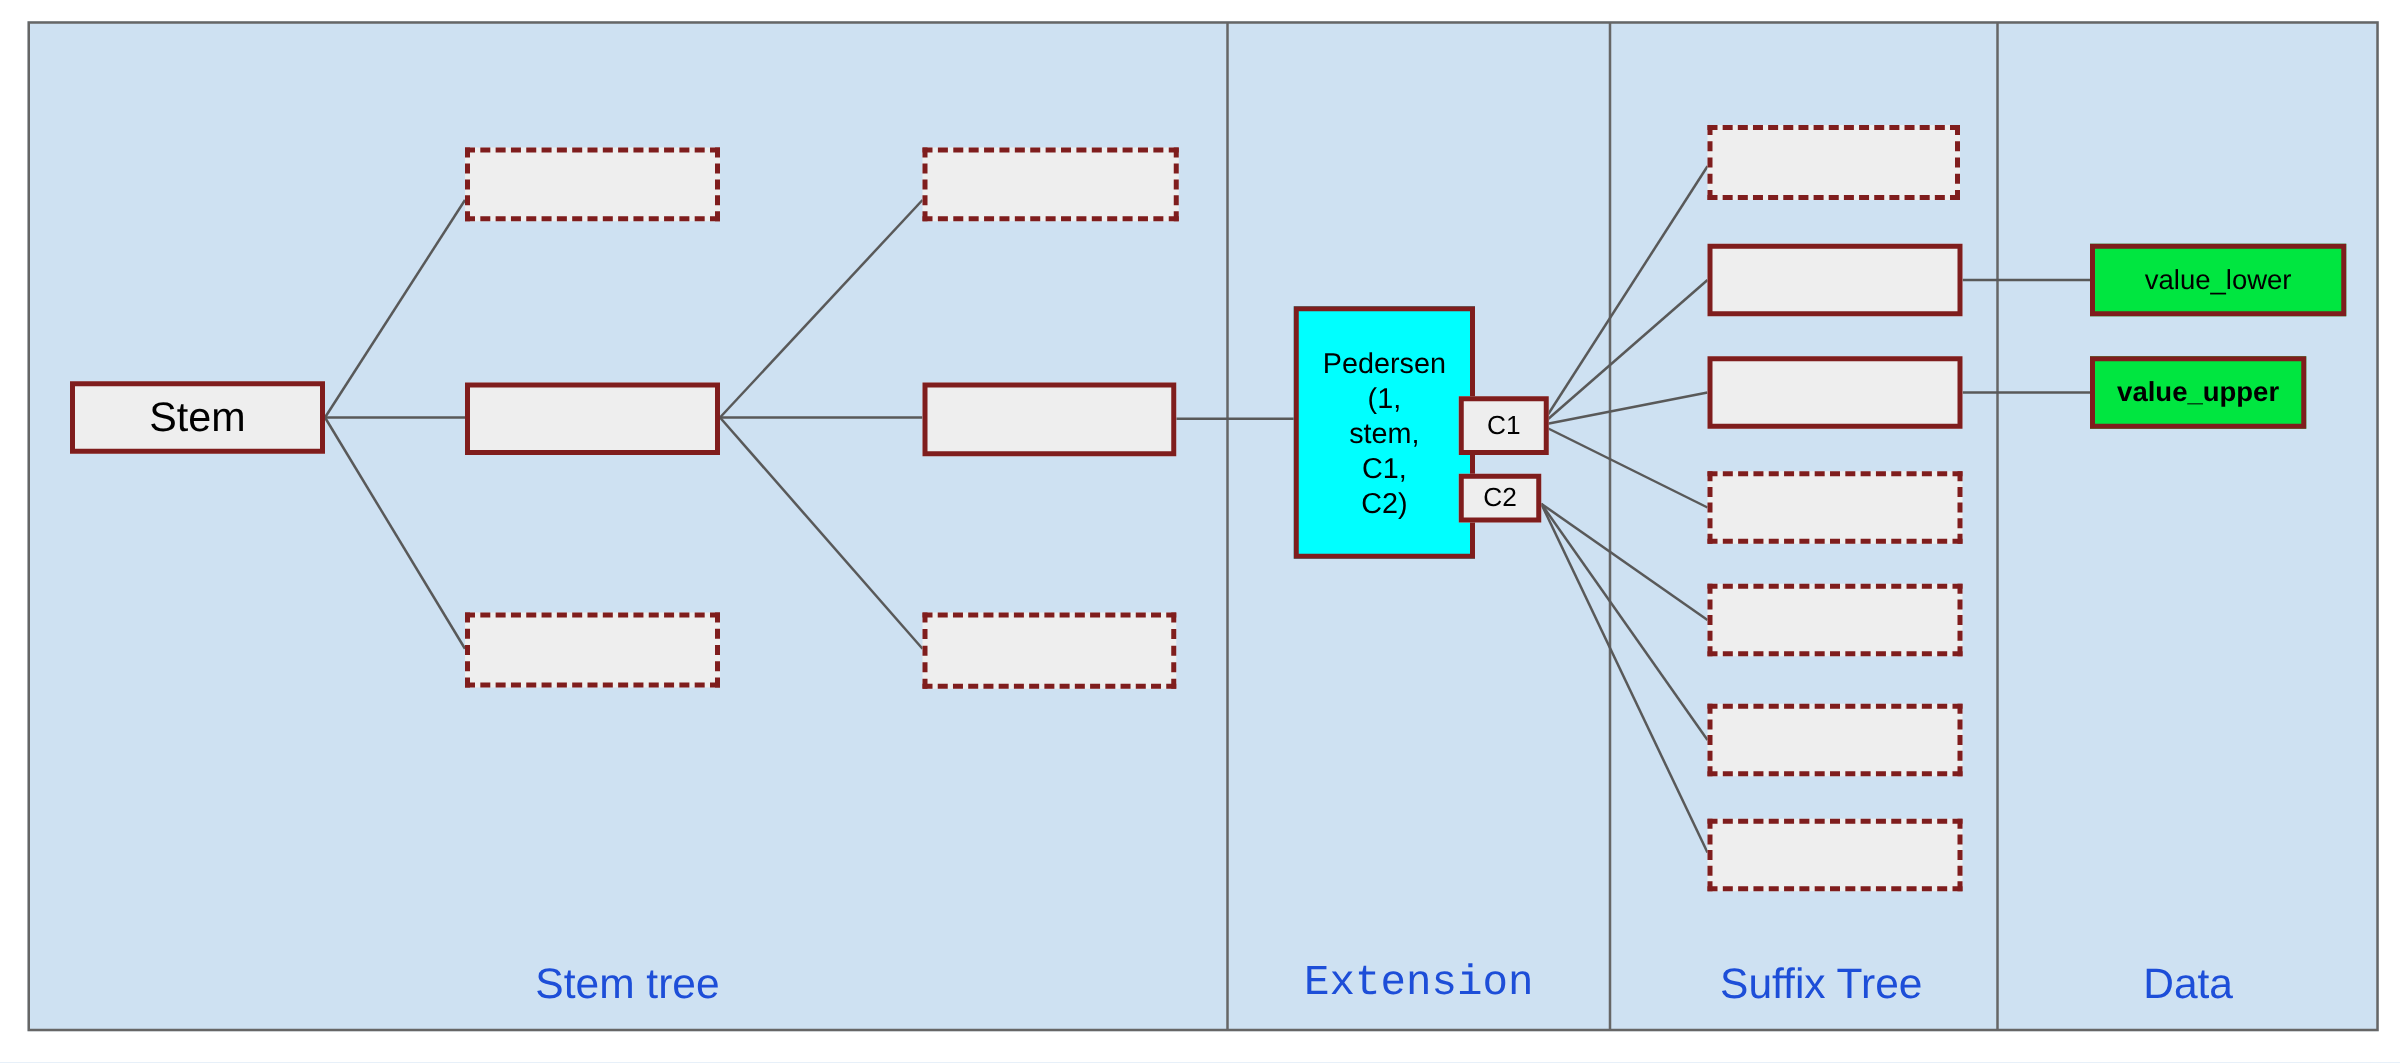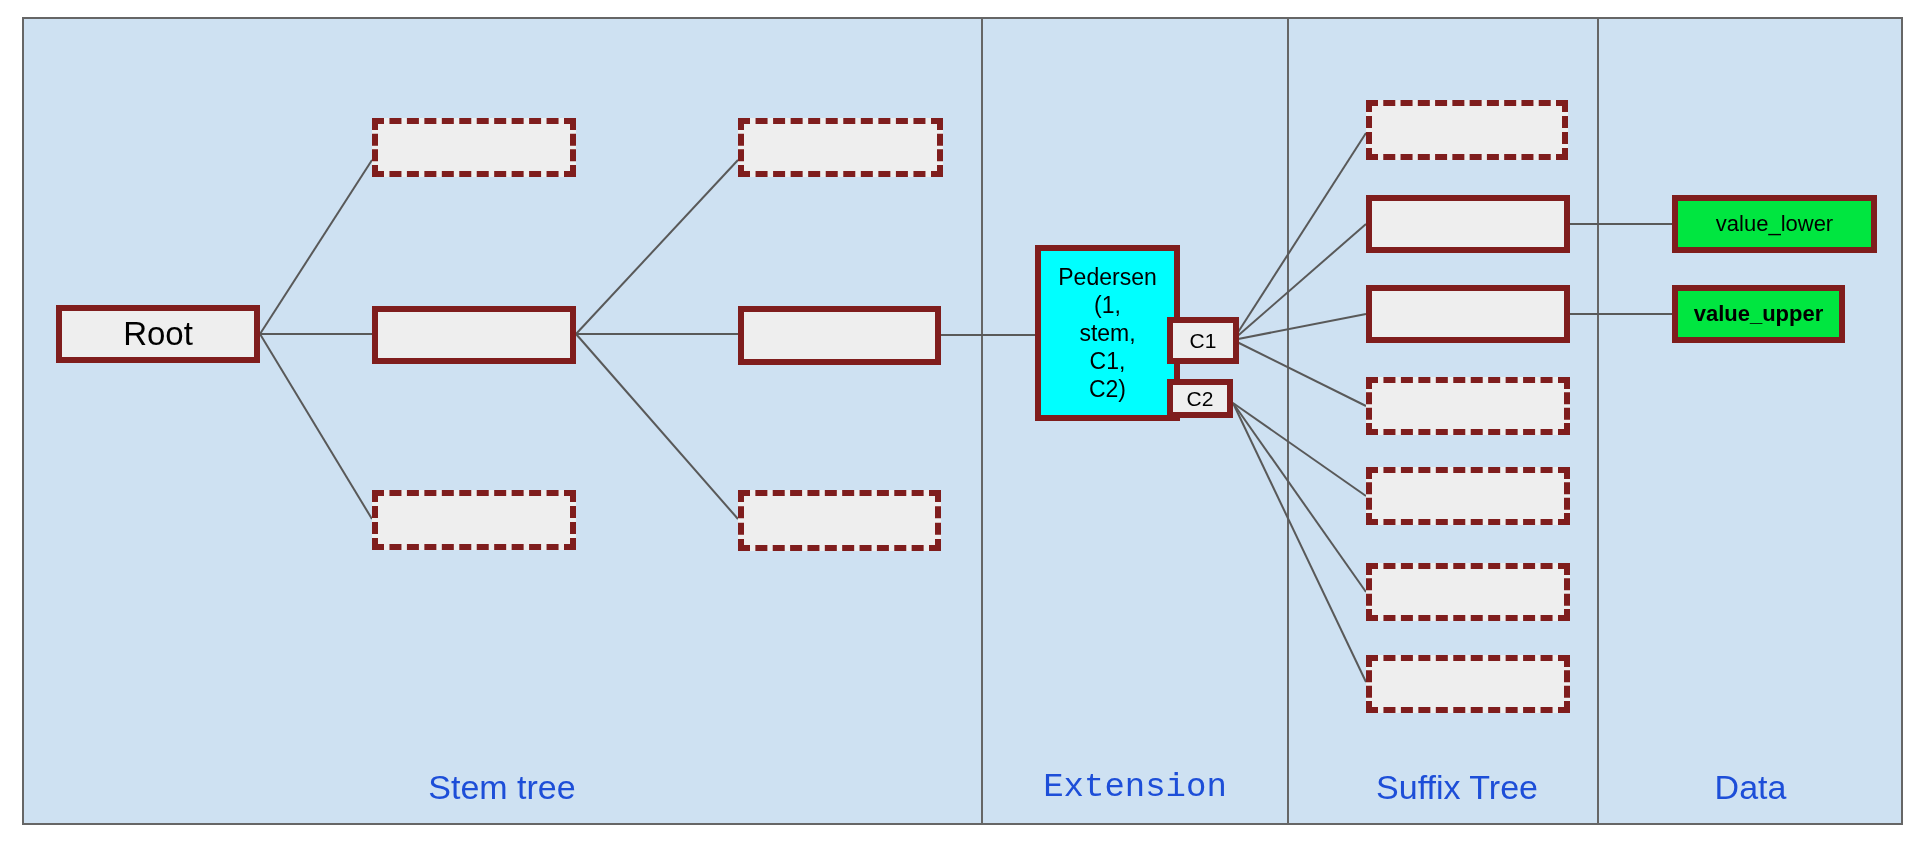--- a/index.html
+++ b/index.html
@@ -19,21 +19,21 @@
   }
   svg.overlay {
     position: absolute; left: 0; top: 0;
     width: 1920px; height: 850px;
     pointer-events: none;
   }
   .node {
     position: absolute;
     box-sizing: border-box;
     background: #eeeeee;
-    border: 6px solid #7f1d1d;
+    border: 4px solid #7f1d1d;
     display: flex;
     align-items: center;
     justify-content: center;
     color: #000000;
     text-align: center;
   }
   .node.dashed { border-style: dashed; }
   .node.root-node { font-size: 33px; }
   .node.commitment {
     background: #00ffff;
@@ -77,31 +77,31 @@
 
     <line x1="1233" y1="403" x2="1366" y2="496"></line>
     <line x1="1233" y1="403" x2="1366" y2="592"></line>
     <line x1="1233" y1="403" x2="1366" y2="682"></line>
 
     <line x1="1570" y1="224" x2="1672" y2="224"></line>
     <line x1="1570" y1="314" x2="1672" y2="314"></line>
   </g>
 </svg>
 
-<div class="node root-node" style="left:56px; top:305px; width:204px; height:58px;">Root</div>
+<div class="node root-node" style="left:56px; top:305px; width:204px; height:58px;">Stem</div>
 
 <div class="node dashed" style="left:372px; top:118px; width:204px; height:59px;"></div>
 <div class="node" style="left:372px; top:306px; width:204px; height:58px;"></div>
 <div class="node dashed" style="left:372px; top:490px; width:204px; height:60px;"></div>
 
 <div class="node dashed" style="left:738px; top:118px; width:205px; height:59px;"></div>
 <div class="node" style="left:738px; top:306px; width:203px; height:59px;"></div>
 <div class="node dashed" style="left:738px; top:490px; width:203px; height:61px;"></div>
 
-<div class="node commitment" style="left:1035px; top:245px; width:145px; height:176px;">Pedersen
+<div class="node commitment" style="left:1035px; top:245px; width:145px; height:202px;">Pedersen
 (1,
 stem,
 C1,
 C2)</div>
 <div class="node sub-commitment" style="left:1167px; top:317px; width:72px; height:47px;">C1</div>
 <div class="node sub-commitment" style="left:1167px; top:379px; width:66px; height:39px;">C2</div>
 
 <div class="node dashed" style="left:1366px; top:100px; width:202px; height:60px;"></div>
 <div class="node" style="left:1366px; top:195px; width:204px; height:58px;"></div>
 <div class="node" style="left:1366px; top:285px; width:204px; height:58px;"></div>

